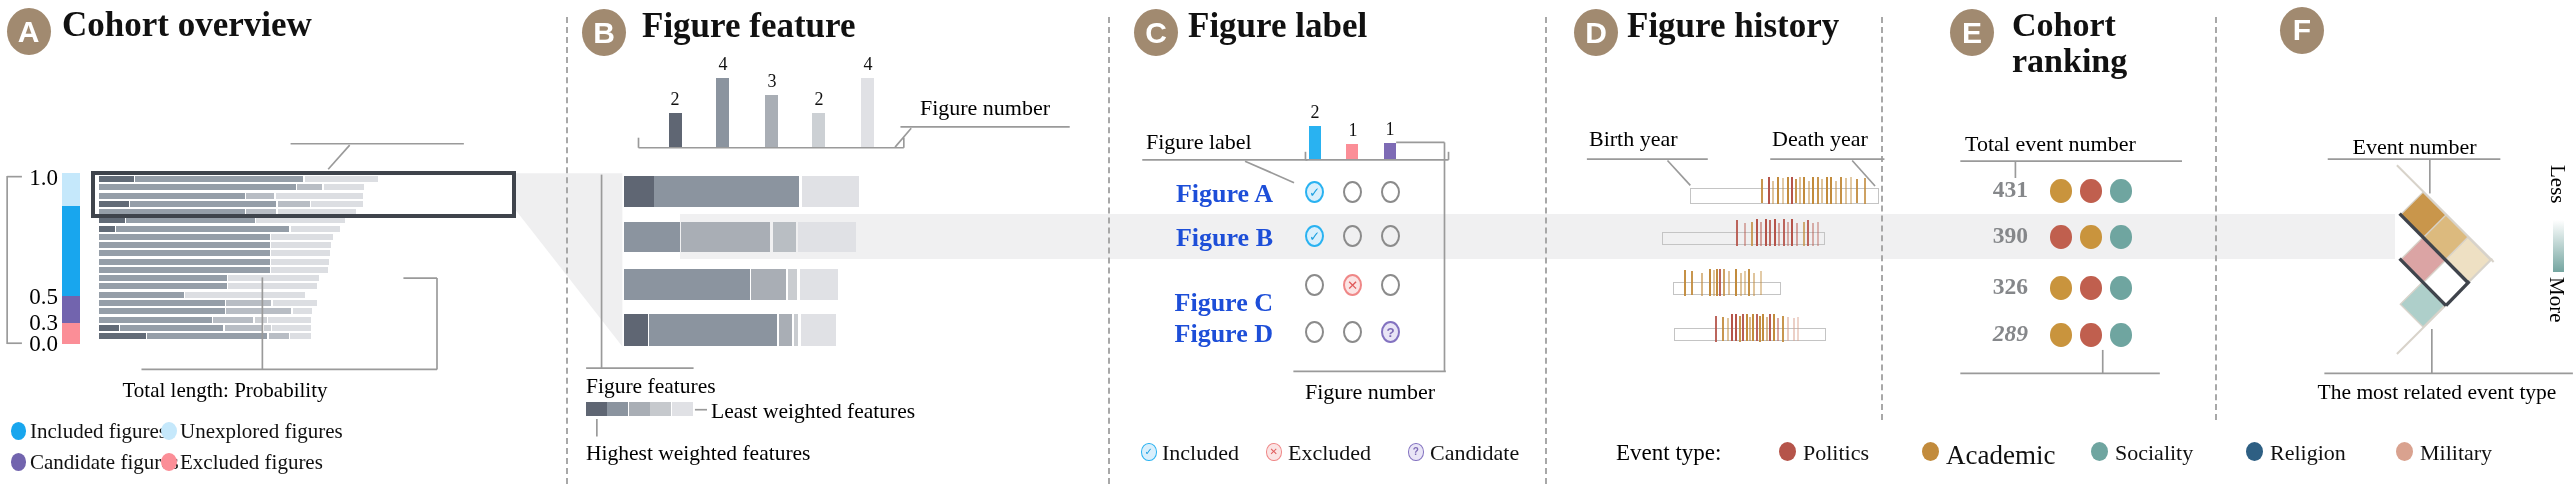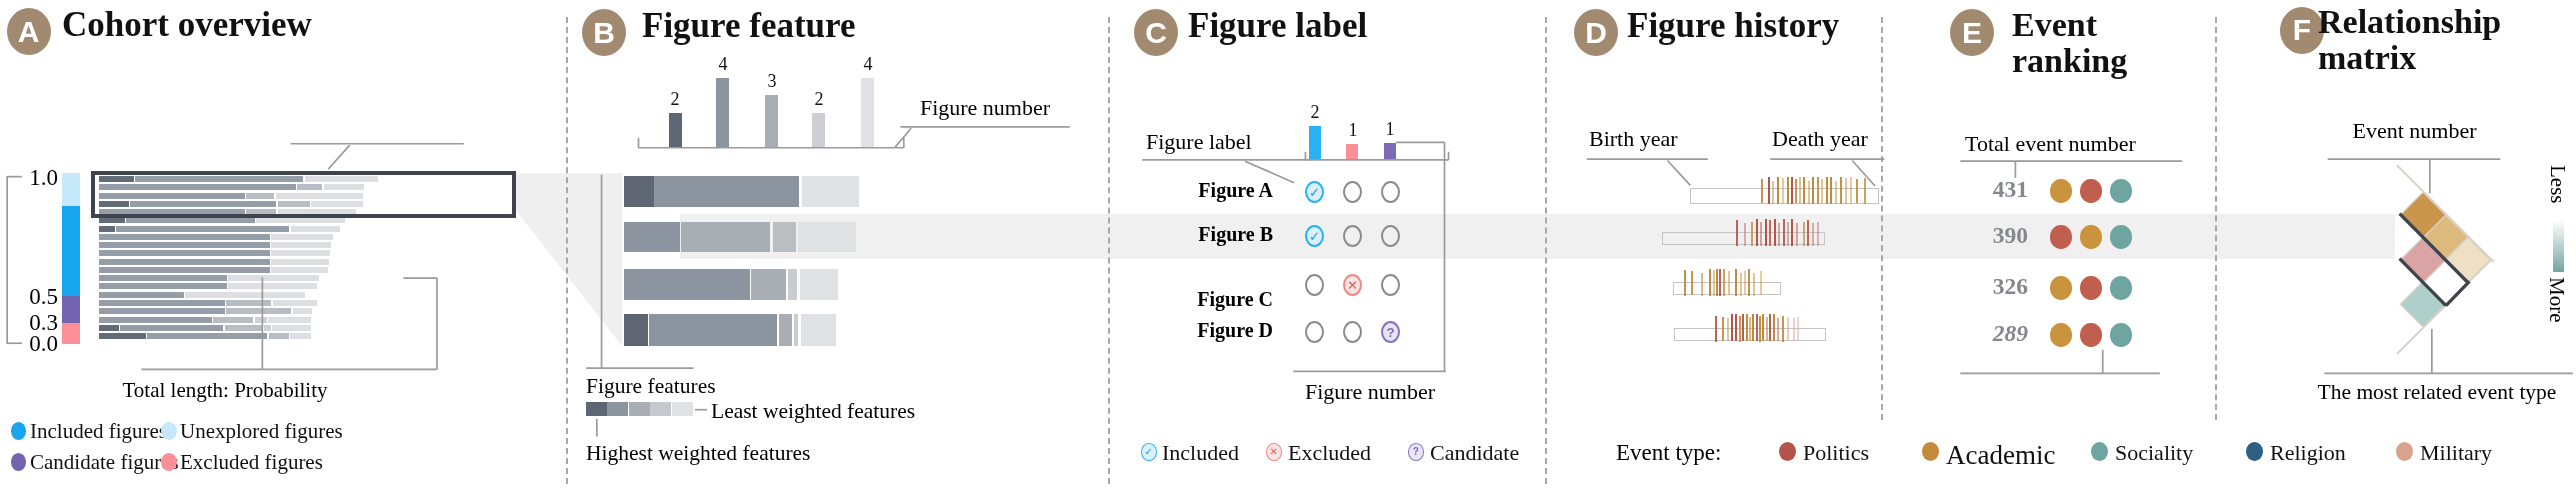--- a/index.html
+++ b/index.html
@@ -7,21 +7,21 @@
          font-family:"Liberation Serif","DejaVu Serif",serif;color:#111;}
   .abs{position:absolute;}
   .badge{position:absolute;width:44px;height:47px;border-radius:50%;background:#a18a70;
          color:#fff;font-family:"Liberation Sans","DejaVu Sans",sans-serif;font-weight:bold;
          font-size:30px;display:flex;align-items:center;justify-content:center;}
   .ptitle{position:absolute;font-weight:bold;font-size:35px;line-height:36px;letter-spacing:0px;white-space:nowrap;}
   .ptitle2{position:absolute;font-weight:bold;font-size:34px;line-height:36px;white-space:nowrap;}
   .ann{position:absolute;font-size:22px;color:#000;white-space:nowrap;}
   .ann.center{text-align:center;}
   .sep{position:absolute;width:0;border-left:2px dashed #a8a8a8;}
-  .rowlabel{position:absolute;font-weight:bold;font-size:20px;color:#000000;text-align:right;white-space:nowrap;}
+  .rowlabel{position:absolute;font-weight:bold;font-size:26px;color:#1d4ed8;text-align:right;white-space:nowrap;}
   .num{position:absolute;font-weight:bold;font-size:23.5px;color:#85878a;text-align:right;white-space:nowrap;}
   .tickl{position:absolute;font-size:23px;color:#000;text-align:right;}
   .vlabel{position:absolute;font-size:21px;color:#000;transform-origin:left top;transform:rotate(90deg);white-space:nowrap;}
   .cell{position:absolute;border-radius:50%;box-sizing:border-box;display:flex;align-items:center;justify-content:center;
         font-family:"Liberation Sans","DejaVu Sans",sans-serif;font-weight:bold;}
   .legtxt{position:absolute;font-size:22px;color:#000;white-space:nowrap;}
   svg{position:absolute;left:0;top:0;}
 </style>
 </head>
 <body>
@@ -41,29 +41,25 @@
   <div class="ptitle" style="left:642px;top:8px">Figure feature</div>
 
   <div class="badge" style="left:1134px;top:9.4px">C</div>
   <div class="ptitle" style="left:1188px;top:8px">Figure label</div>
 
   <div class="badge" style="left:1574px;top:9.4px">D</div>
   <div class="ptitle" style="left:1627px;top:8px">Figure history</div>
 
   <div class="badge" style="left:1950px;top:9.4px">E</div>
   <div class="ptitle2" style="left:2012px;top:6.7px">
-    <div>Event</div>
+    <div>Cohort</div>
       <div>ranking</div>
   </div>
 
   <div class="badge" style="left:2280px;top:6.7px">F</div>
-  <div class="ptitle2" style="left:2318px;top:4px">
-    <div>Relationship</div>
-      <div>matrix</div>
-  </div>
 
   <div class="ann center" style="left:114px;top:378px;width:222px;font-size:21px">Total length: Probability</div>
   <div id="a-selection-box" class="abs" style="left: 91px; top: 171px; width: 417px; height: 39px; border: 4.7px solid rgb(63, 68, 76); background: transparent; z-index: 3;"></div>
   <div id="a-ticks" class="abs">
       <div class="tickl" style="left: 23px; top: 165px; width: 35px;">1.0</div>
       <div class="tickl" style="left: 23px; top: 284px; width: 35px;">0.5</div>
       <div class="tickl" style="left: 23px; top: 310px; width: 35px;">0.3</div>
       <div class="tickl" style="left: 23px; top: 331px; width: 35px;">0.0</div>
     </div>
   <div id="a-scale" class="abs">
@@ -358,21 +354,21 @@
       <div class="num" style="left: 1947px; top: 273px; width: 81px; z-index: 1;">326</div>
       <div style="position: absolute; left: 2050px; top: 276px; width: 21.5px; height: 23.5px; border-radius: 50%; background: rgb(201, 148, 61); z-index: 1;"></div>
       <div style="position: absolute; left: 2080px; top: 276px; width: 21.5px; height: 23.5px; border-radius: 50%; background: rgb(192, 95, 78); z-index: 1;"></div>
       <div style="position: absolute; left: 2110px; top: 276px; width: 21.5px; height: 23.5px; border-radius: 50%; background: rgb(111, 165, 160); z-index: 1;"></div>
       <div class="num" style="left: 1947px; top: 320px; width: 81px; z-index: 1; font-style: italic;">289</div>
       <div style="position: absolute; left: 2050px; top: 323px; width: 21.5px; height: 23.5px; border-radius: 50%; background: rgb(201, 148, 61); z-index: 1;"></div>
       <div style="position: absolute; left: 2080px; top: 323px; width: 21.5px; height: 23.5px; border-radius: 50%; background: rgb(192, 95, 78); z-index: 1;"></div>
       <div style="position: absolute; left: 2110px; top: 323px; width: 21.5px; height: 23.5px; border-radius: 50%; background: rgb(111, 165, 160); z-index: 1;"></div>
     </div>
 
-  <div class="ann center" style="left:2325px;top:118px;width:179px">Event number</div>
+  <div class="ann center" style="left:2325px;top:134px;width:179px">Event number</div>
   <div class="vlabel" style="left:2570px;top:165px">Less</div>
   <div class="vlabel" style="left:2569px;top:277px">More</div>
   <div class="ann center" style="left:2298px;top:380px;width:278px;font-size:21.5px">The most related event type</div>
   <div id="f-gradient" class="abs" style="left: 2553px; top: 220px; width: 11.4px; height: 52px; background: linear-gradient(rgb(255, 255, 255), rgb(116, 165, 160)); z-index: 1;"></div>
 
   <svg id="fg-layer" width="2576" height="493" style="z-index: 4;" viewBox="0 0 3834 734">
       <polygon points="3673,353 3707,387 3673,421 3639,387" fill="#eee0c3" stroke="#d8d3ca" stroke-width="2"></polygon>
       <polygon points="3640,319 3674,353 3640,387 3606,353" fill="#dcba7e" stroke="#d8d3ca" stroke-width="2"></polygon>
       <polygon points="3607,286 3641,320 3607,354 3573,320" fill="#c9964b" stroke="#d8d3ca" stroke-width="2"></polygon>
       <polygon points="3640,386 3674,420 3640,454 3606,420" fill="#ffffff" stroke="#d8d3ca" stroke-width="2"></polygon>

